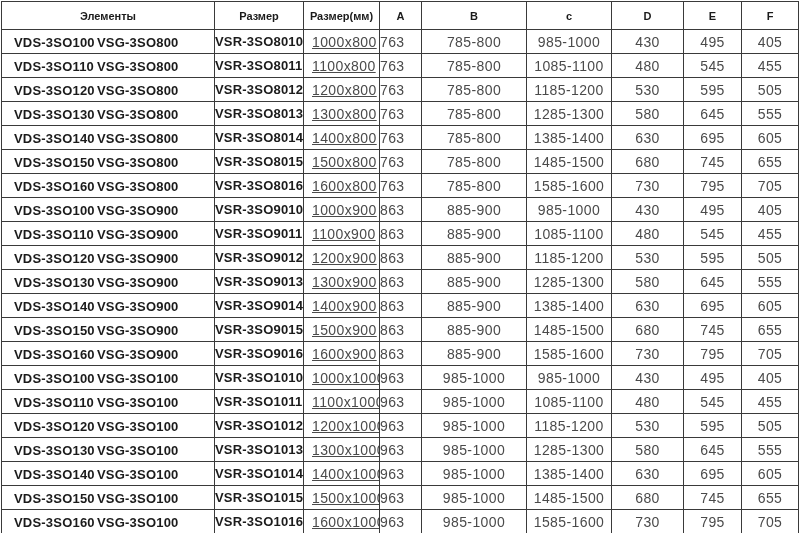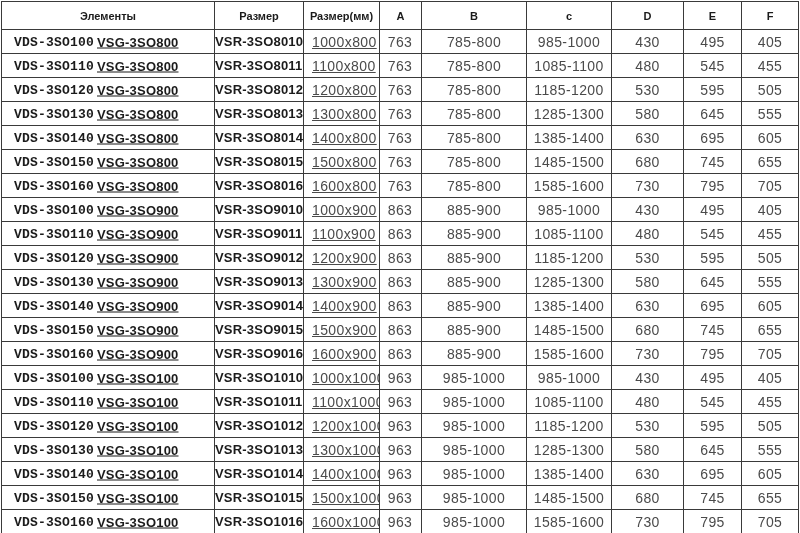--- a/index.html
+++ b/index.html
@@ -31,29 +31,29 @@
   th{
     font-size:11px;font-weight:bold;color:var(--code);
     text-align:center;vertical-align:middle;
   }
   td{vertical-align:middle;}
   .c-el{position:relative;}
   .code{
     font-size:13px;font-weight:bold;color:var(--code);
     letter-spacing:0.2px;
   }
-  .c-el .vds{position:absolute;left:12px;top:50%;transform:translateY(-50%);font-family:Liberation Mono, monospace;}
-  .c-el .vsg{position:absolute;left:95px;top:50%;transform:translateY(-50%);text-decoration:underline;}
+  .c-el .vds{position:absolute;left:12px;top:50%;transform:translateY(-50%);}
+  .c-el .vsg{position:absolute;left:95px;top:50%;transform:translateY(-50%);}
   .c-art{text-align:center;padding-right:2px !important;}
   .val{
     font-size:14px;font-weight:normal;color:var(--value);
     letter-spacing:0.4px;
   }
   .c-size{text-align:left;padding-left:8px !important;text-decoration:underline;}
-  .c-a{text-align:center;padding-right:1px !important;}
+  .c-a{text-align:left;padding-right:1px !important;}
   .c-b,.c-c,.c-d,.c-e,.c-f{text-align:center;}
 </style>
 </head>
 <body>
 
 <table class="spec">
   <colgroup>
     <col style="width:213px">
     <col style="width:89px">
     <col style="width:76px">

